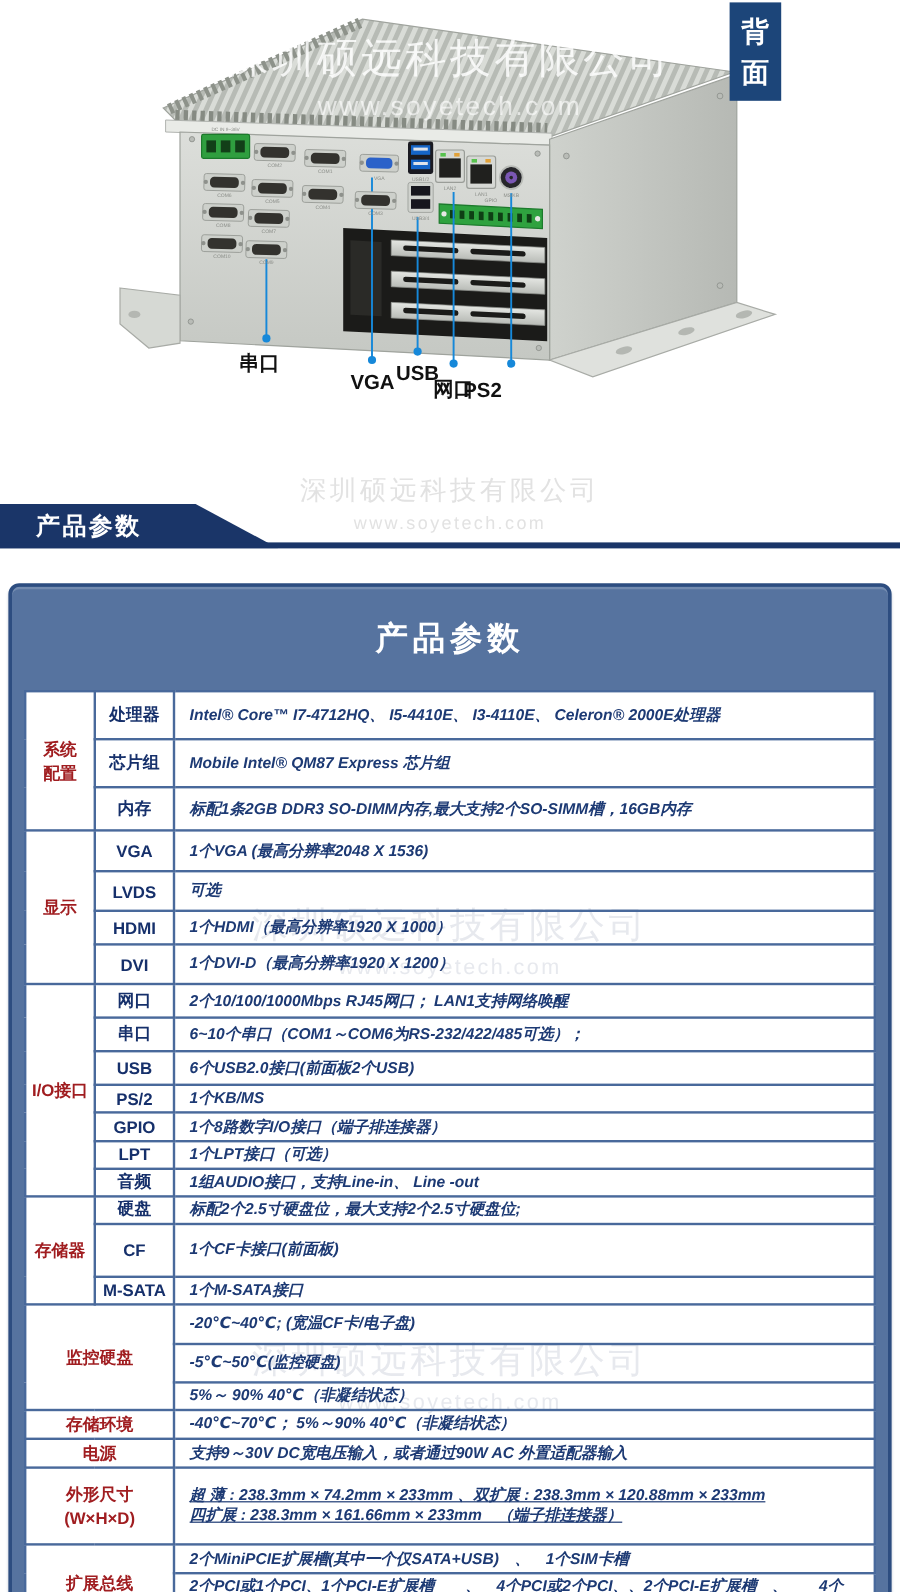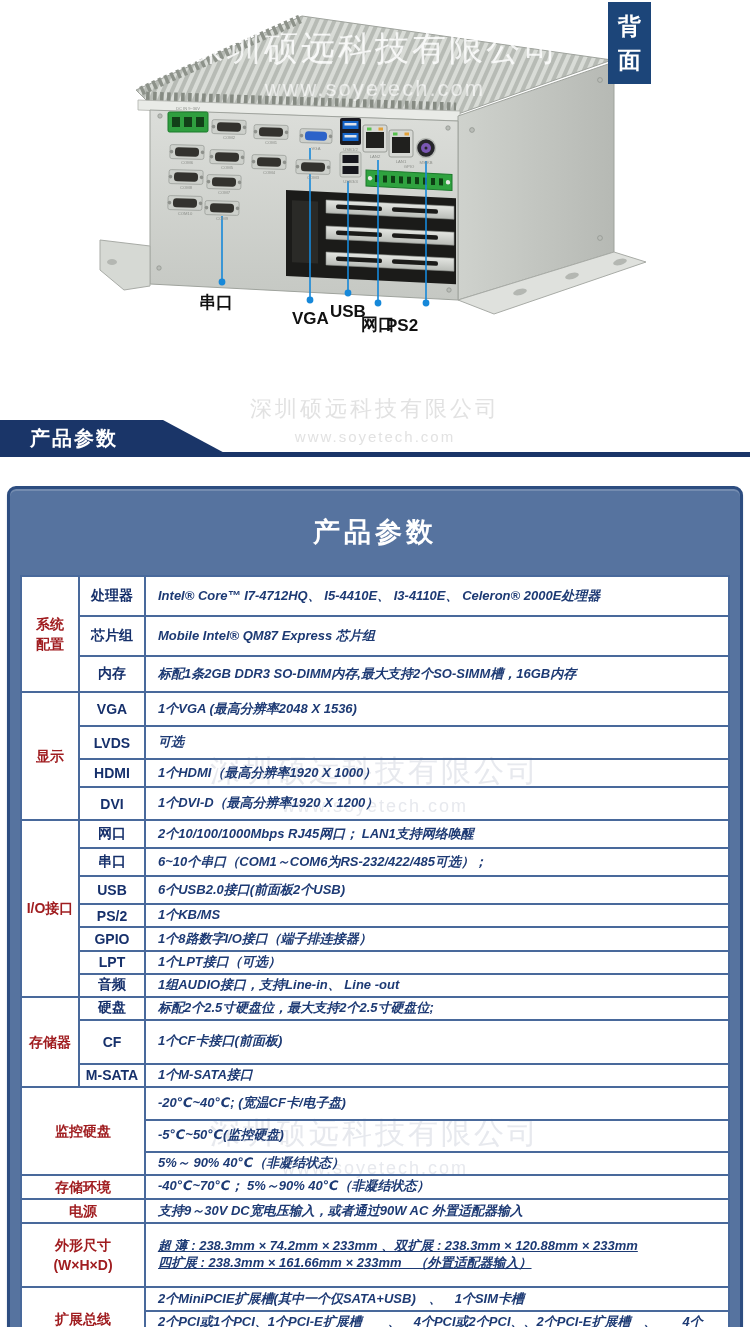--- a/index.html
+++ b/index.html
@@ -404,21 +404,21 @@
             <tr style="height: 21px;">
               <td class="group" rowspan="1" colspan="2">存储环境</td>
               <td class="val">-40℃~70℃；  5%～90% 40℃（非凝结状态）</td>
             </tr>
             <tr style="height: 19px;">
               <td class="group" rowspan="1" colspan="2">电源</td>
               <td class="val">支持9～30V DC宽电压输入，或者通过90W AC 外置适配器输入</td>
             </tr>
             <tr style="height: 64px;">
               <td class="group" rowspan="1" colspan="2">外形尺寸<br>(W×H×D)</td>
-              <td class="val"><span class="u">超 薄 : 238.3mm × 74.2mm × 233mm 、双扩展 : 238.3mm × 120.88mm × 233mm</span><br><span class="u">四扩展 : 238.3mm × 161.66mm × 233mm　（外置适配器输入）</span></td>
+              <td class="val"><span class="u">超 薄 : 238.3mm × 74.2mm × 233mm 、双扩展 : 238.3mm × 120.88mm × 233mm</span><br><span class="u">四扩展 : 238.3mm × 161.66mm × 233mm　（端子排连接器）</span></td>
             </tr>
             <tr style="height: 24px;">
               <td class="group" rowspan="2" colspan="2">扩展总线</td>
               <td class="val">2个MiniPCIE扩展槽(其中一个仅SATA+USB)　、　1个SIM卡槽</td>
             </tr>
             <tr style="height: 22px;">
               <td class="val">2个PCI或1个PCI、1个PCI-E扩展槽　　、　4个PCI或2个PCI、、2个PCI-E扩展槽　、　　4个PCI(EPI)扩展槽</td>
             </tr>
           </tbody>
       </table>

